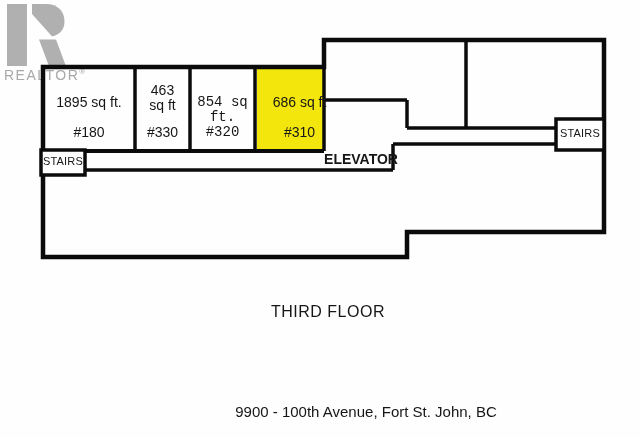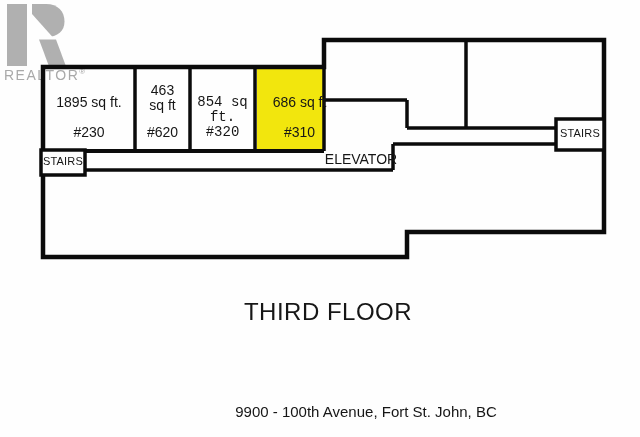--- a/index.html
+++ b/index.html
@@ -33,22 +33,22 @@
     position: absolute; left: 0; width: 100%;
     text-align: center; font-size: 14px; line-height: 15px;
   }
   .room-label .area { top: 28px; }
   .room-label .area.two-line { top: 16px; }
   .room-label .area.two-line .wrapbox {
     display: block; width: 42px; margin: 0 auto; white-space: normal;
   }
   .room-label .unit { top: 58px; }
   .stairs-label { font-size: 11px; line-height: 13px; letter-spacing: 0.2px; }
-  .elevator-label { font-size: 14px; line-height: 16px; }
-  .floor-title { font-size: 24px; line-height: 24px; letter-spacing: 0.5px; }
+  .elevator-label { font-size: 14px; line-height: 16px; font-weight: bold; }
+  .floor-title { font-size: 16px; line-height: 24px; letter-spacing: 0.5px; }
   .address-line { font-size: 15px; line-height: 18px; margin-top: 19px; }
 </style>
 </head>
 <body>
 
 <div class="canvas">
 
   <div class="logo">
     <svg class="logo-r" width="62" height="68" viewBox="0 0 62 68">
       <g fill="#b0b0b0">
@@ -85,28 +85,28 @@
 
       <path d="M43,67 H324 V40 H604 V232 H407 V257 H43 Z" stroke-width="4.5"></path>
 
       <rect x="41" y="150" width="44" height="25" fill="#fefefe" stroke-width="3.5"></rect>
       <rect x="556" y="119" width="48" height="31" fill="#fefefe" stroke-width="3.5"></rect>
     </g>
   </svg>
 
   <div class="room-label" style="left:43px; top:67px; width:92px; height:84px;">
     <span class="area">1895 sq ft.</span>
-    <span class="unit">#230</span>
+    <span class="unit">#180</span>
   </div>
 
   <div class="room-label" style="left:135px; top:67px; width:55px; height:84px;">
     <span class="area two-line">
         <span class="wrapbox">463 sq ft</span>
       </span>
-    <span class="unit">#620</span>
+    <span class="unit">#330</span>
   </div>
 
   <div class="room-label" style="left:190px; top:67px; width:65px; height:84px;font-family:Liberation Mono, monospace;">
     <span class="area">854 sq ft.</span>
     <span class="unit">#320</span>
   </div>
 
   <div class="room-label" style="left:265px; top:67px; width:69px; height:84px;">
     <span class="area">686 sq ft</span>
     <span class="unit">#310</span>

